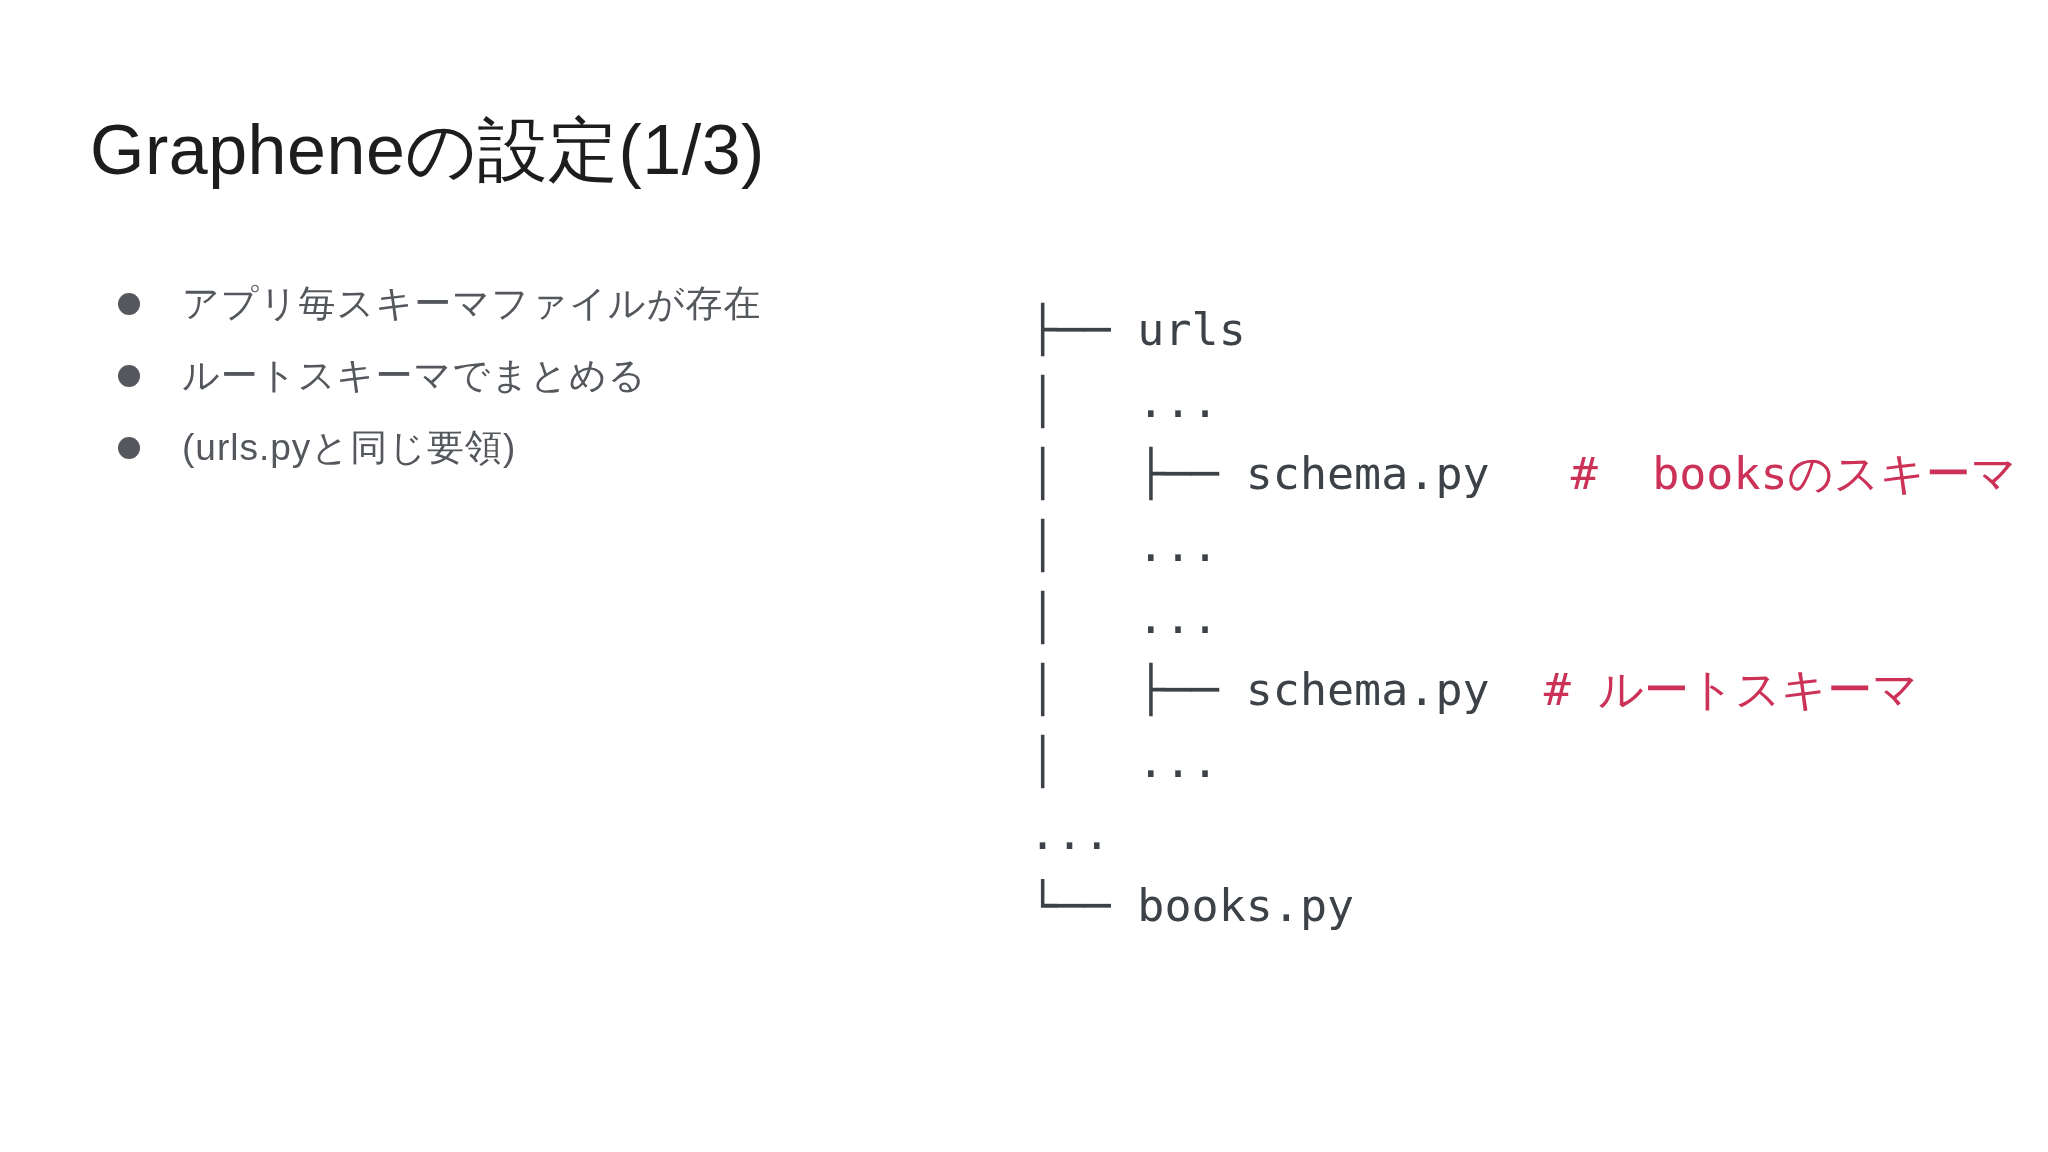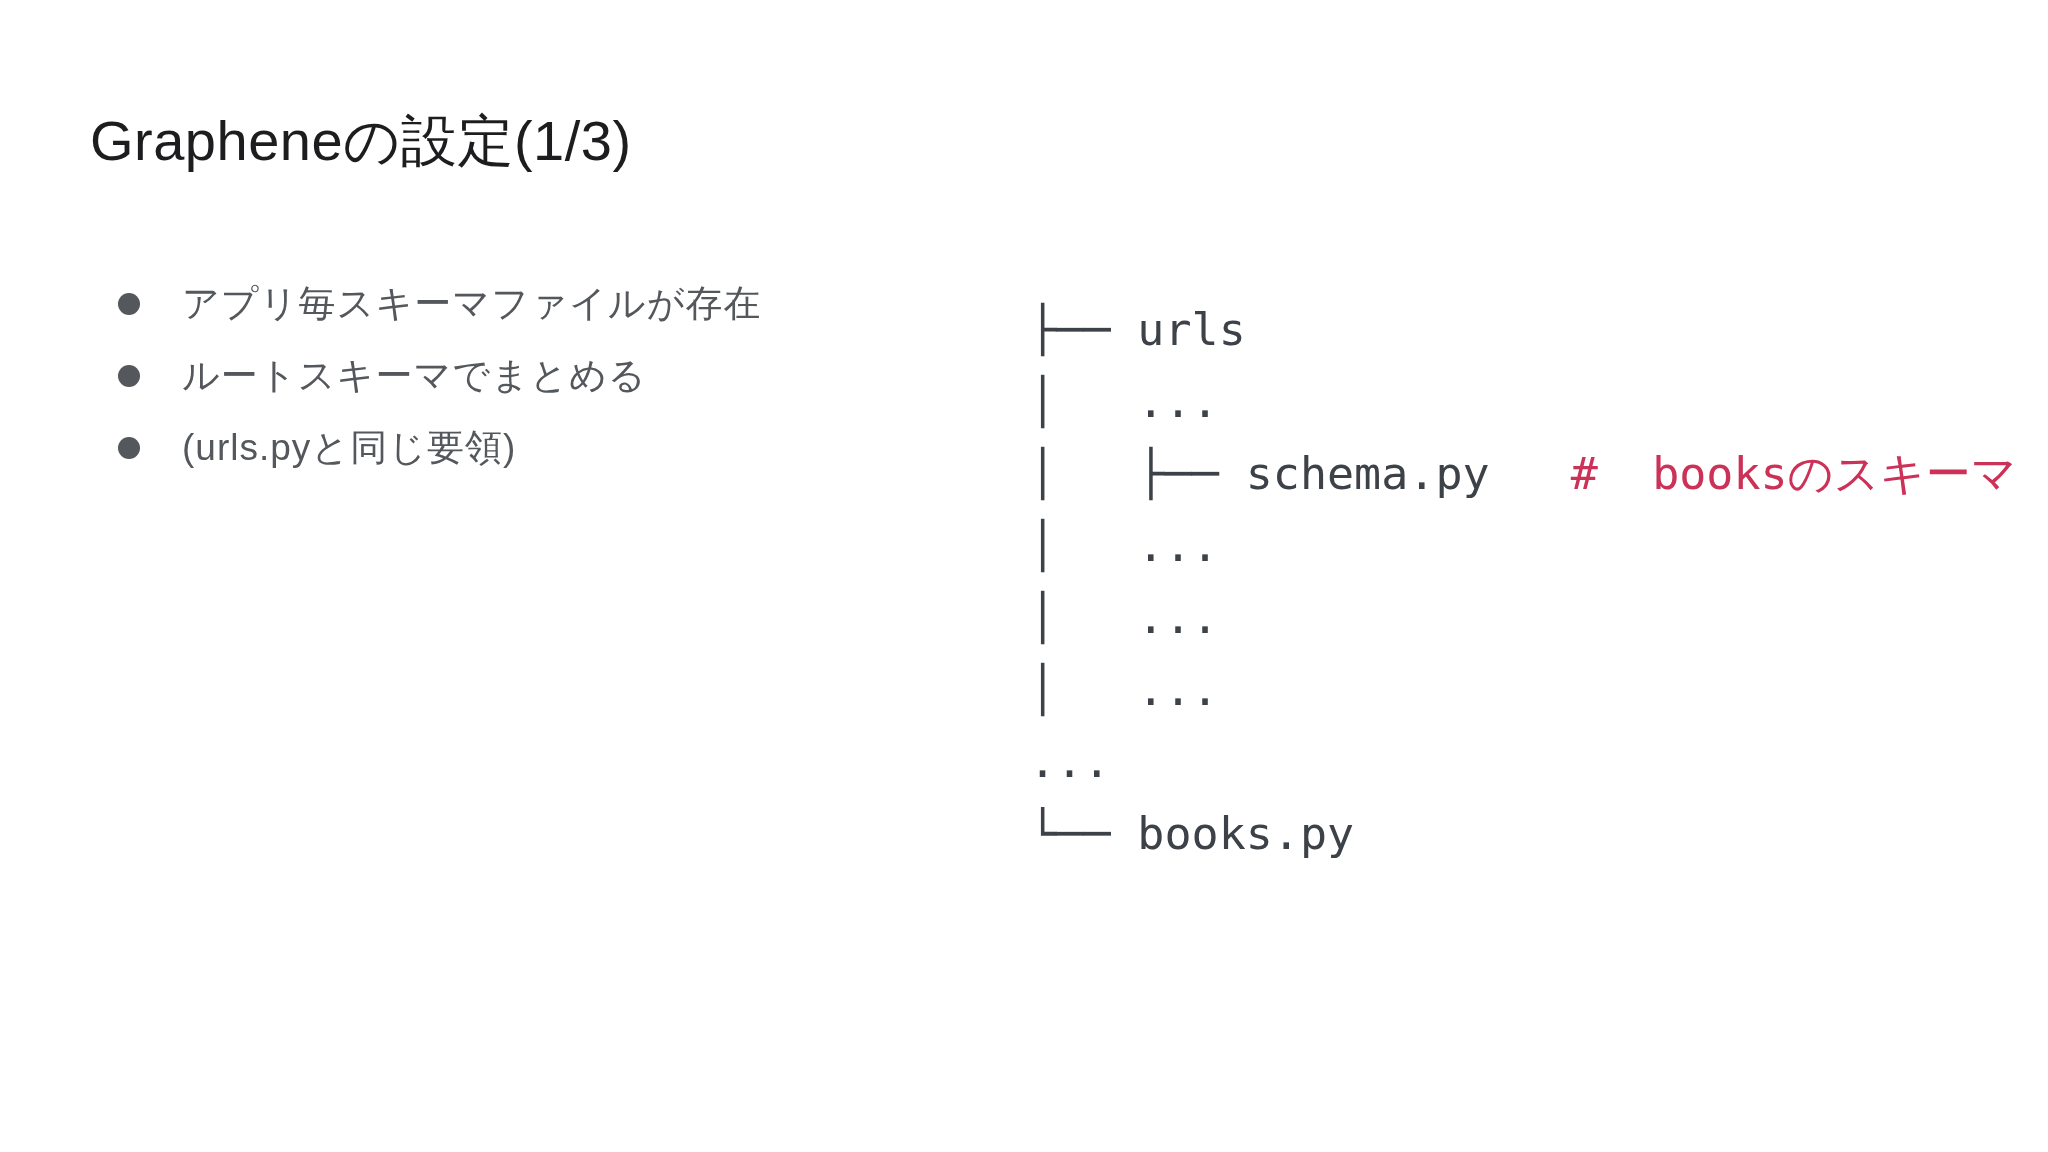--- a/index.html
+++ b/index.html
@@ -15,21 +15,21 @@
     position:relative;
     width:2048px;height:1152px;
     background:var(--bg);
     overflow:hidden;
     font-family:"Liberation Sans",sans-serif;
   }
   .title{
     position:absolute;
     left:90px;top:104px;
     margin:0;
-    font-size:56px;
+    font-size:70px;
     font-weight:400;
     letter-spacing:0.5px;
     color:var(--title-c);
     white-space:nowrap;
     text-align:center;
   }
   .bullets{
     position:absolute;
     left:108px;top:268px;
     margin:0;padding:0;
@@ -79,17 +79,18 @@
       <li><span class="dot"></span><span>ルートスキーマでまとめる</span></li>
       <li><span class="dot"></span><span>(urls.pyと同じ要領)</span></li>
     </ul>
 
   <div class="tree">
       <div class="tree-line"><span>├── urls</span></div>
       <div class="tree-line"><span>│   ...</span></div>
       <div class="tree-line"><span>│   ├── schema.py   </span><span class="tree-comment">#  booksのスキーマ</span></div>
       <div class="tree-line"><span>│   ...</span></div>
       <div class="tree-line"><span>│   ...</span></div>
+      <div class="tree-line"><span>│   ├── schema.py  </span><span class="tree-comment"># ルートスキーマ</span></div>
       <div class="tree-line"><span>│   ...</span></div>
       <div class="tree-line"><span>...</span></div>
       <div class="tree-line"><span>└── books.py</span></div>
     </div>
 </div>
 
 </body></html>

